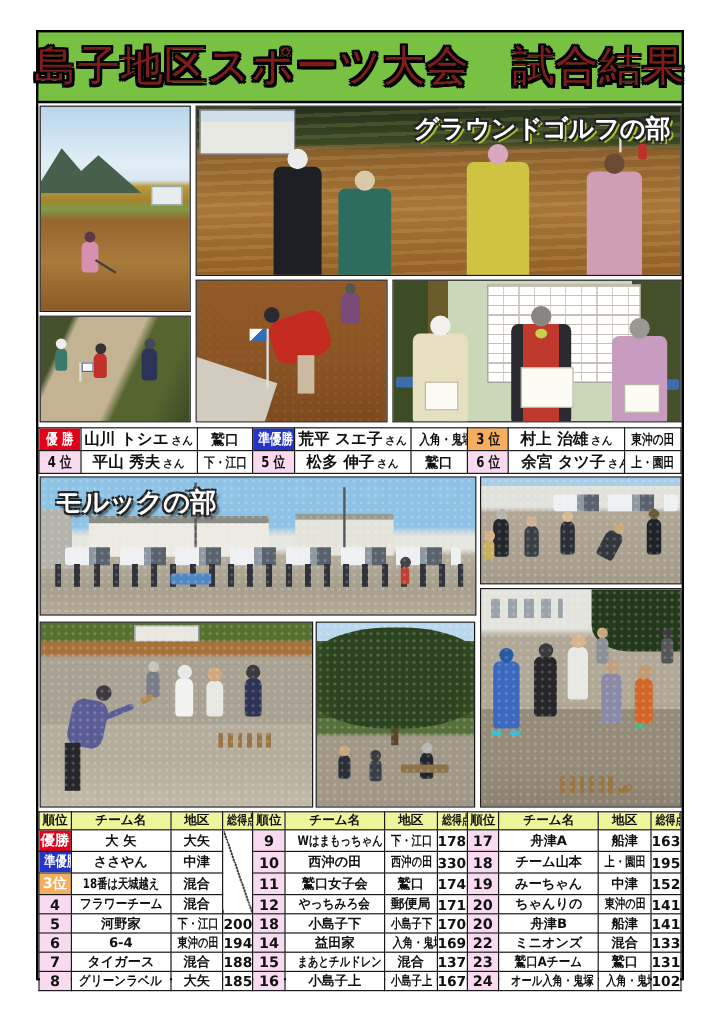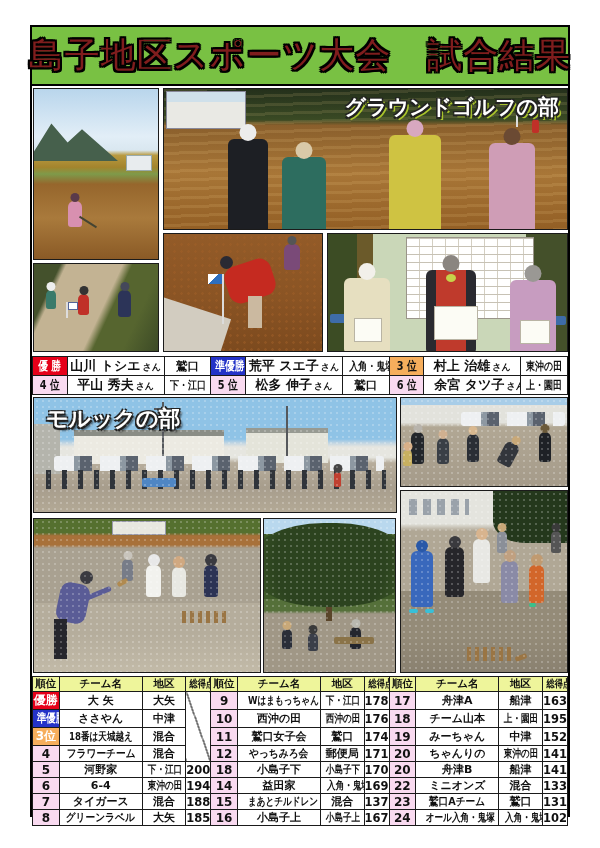--- a/index.html
+++ b/index.html
@@ -257,21 +257,21 @@
           <td class="dist"><span>船津</span></td>
           <td class="score"><span>163</span></td>
         </tr>
         <tr>
           <td class="rank rk-silver"><span class="sq">準優勝</span></td>
           <td class="team"><span>ささやん</span></td>
           <td class="dist"><span>中津</span></td>
           <td class="rank rk-num"><span>10</span></td>
           <td class="team"><span>西沖の田</span></td>
           <td class="dist"><span class="sq">西沖の田</span></td>
-          <td class="score"><span>176</span></td>
+          <td class="score"><span>330</span></td>
           <td class="rank rk-num"><span>18</span></td>
           <td class="team"><span>チーム山本</span></td>
           <td class="dist"><span class="sq">上・園田</span></td>
           <td class="score"><span>195</span></td>
         </tr>
         <tr>
           <td class="rank rk-bronze"><span>3位</span></td>
           <td class="team"><span class="sq">18番は天城越え</span></td>
           <td class="dist"><span>混合</span></td>
           <td class="rank rk-num"><span>11</span></td>

